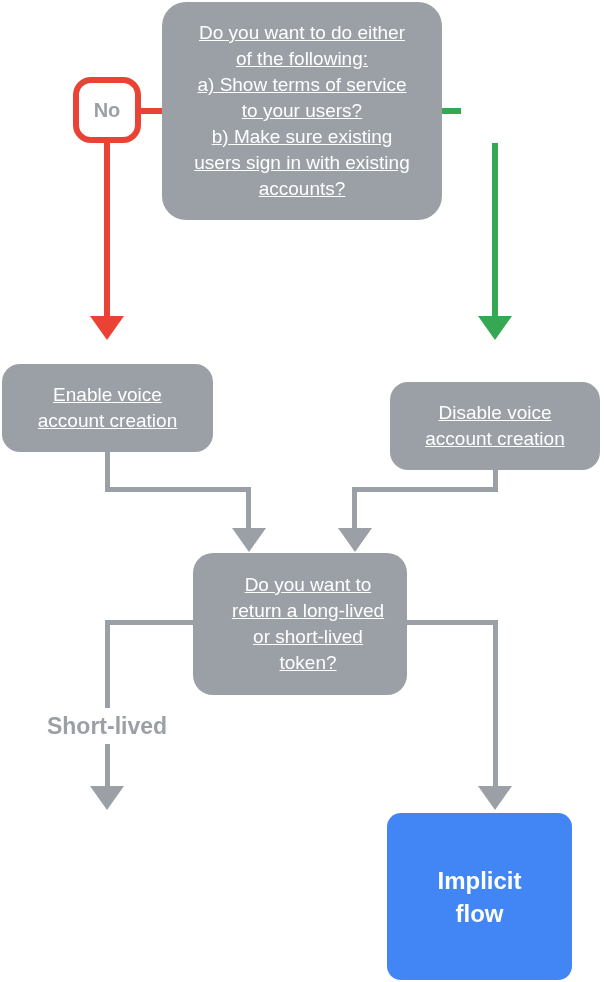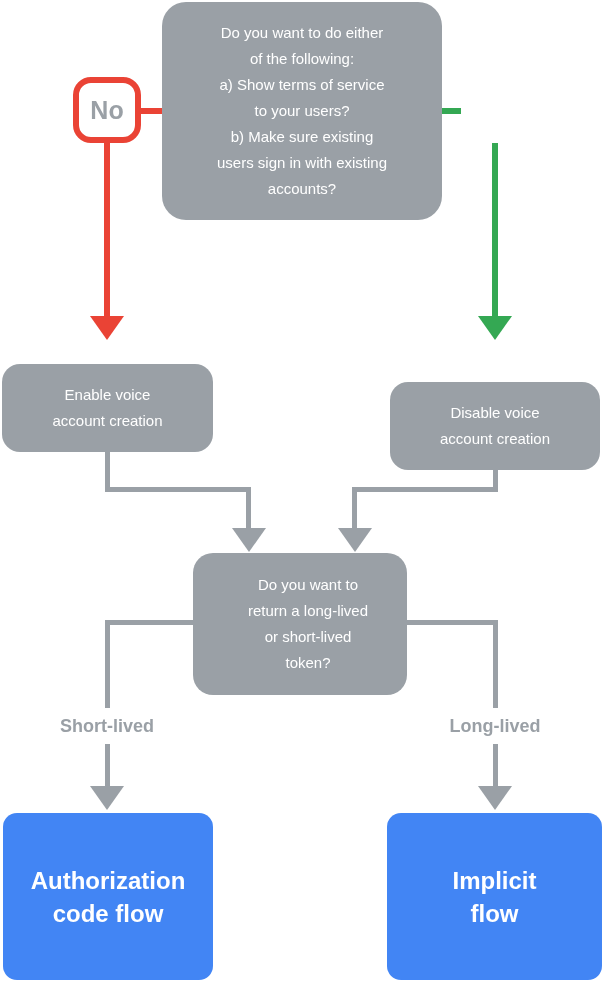--- a/index.html
+++ b/index.html
@@ -14,33 +14,34 @@
   body{font-family:"Liberation Sans", sans-serif;}
   .canvas{position:relative;width:604px;height:982px;background:#fff;overflow:hidden;}
 
   .node{
     position:absolute;
     background:var(--gray);
     color:var(--white);
     display:flex;align-items:center;justify-content:center;
     text-align:center;
     white-space:pre-line;
-    font-size:15px;line-height:26px;
+    font-size:19px;line-height:26px;
     z-index:2;
     box-sizing:border-box;
+    text-decoration:underline;
   }
   .node.rounded-lg{border-radius:24px;}
   .node.rounded-md{border-radius:18px;}
 
   .badge{
     position:absolute;
     background:var(--white);
     border-radius:18px;
     display:flex;align-items:center;justify-content:center;
-    font-size:25px;font-weight:bold;color:var(--label-text);
+    font-size:20px;font-weight:bold;color:var(--label-text);
     z-index:3;box-sizing:border-box;
   }
   .badge.no{border:6px solid var(--red);}
   .badge.yes{border:6px solid var(--green);}
 
   .line{position:absolute;z-index:1;}
   .line.red{background:var(--red);}
   .line.green{background:var(--green);}
   .line.gray{background:var(--gray);}
 
@@ -50,21 +51,21 @@
     border-right:17px solid transparent;
   }
   .arrow.red{border-top:24px solid var(--red);}
   .arrow.green{border-top:24px solid var(--green);}
   .arrow.gray{border-top:24px solid var(--gray);}
 
   .branch-label{
     position:absolute;
     background:var(--white);
     color:var(--label-text);
-    font-size:18px;font-weight:bold;
+    font-size:23px;font-weight:bold;
     display:flex;align-items:center;justify-content:center;
     z-index:3;
   }
 
   .terminal{
     position:absolute;
     background:var(--blue);
     color:var(--white);
     border-radius:14px;
     display:flex;align-items:center;justify-content:center;
@@ -103,21 +104,21 @@
   #split-right-h{left:407px;top:620px;width:91px;height:5px;}
   #split-left-v{left:105px;top:620px;width:5px;height:166px;}
   #split-right-v{left:493px;top:620px;width:5px;height:166px;}
   #split-left-arrow{left:90px;top:786px;}
   #split-right-arrow{left:478px;top:786px;}
 
   #short-label{left:22px;top:708px;width:170px;height:36px;}
   #long-label{left:410px;top:708px;width:170px;height:36px;}
 
   #auth-box{left:3px;top:813px;width:210px;height:167px;}
-  #implicit-box{left:387px;top:813px;width:215px;height:167px;}
+  #implicit-box{left:387px;top:813px;width:185px;height:167px;}
 </style>
 </head>
 <body>
 
 <div class="canvas">
 
   <div id="top-box" class="node rounded-lg">Do you want to do either
 of the following:
 a) Show terms of service
 to your users?
@@ -154,20 +155,17 @@
 token?</div>
 
   <div id="split-left-h" class="line gray"></div>
   <div id="split-left-v" class="line gray"></div>
   <div id="split-left-arrow" class="arrow gray"></div>
   <div id="split-right-h" class="line gray"></div>
   <div id="split-right-v" class="line gray"></div>
   <div id="split-right-arrow" class="arrow gray"></div>
 
   <div id="short-label" class="branch-label">Short-lived</div>
-  <div id="long-label" class="branch-label">Long-lived</div>
 
-  <div id="auth-box" class="terminal">Authorization
-code flow</div>
   <div id="implicit-box" class="terminal">Implicit
 flow</div>
 
 </div>
 
 </body></html>

